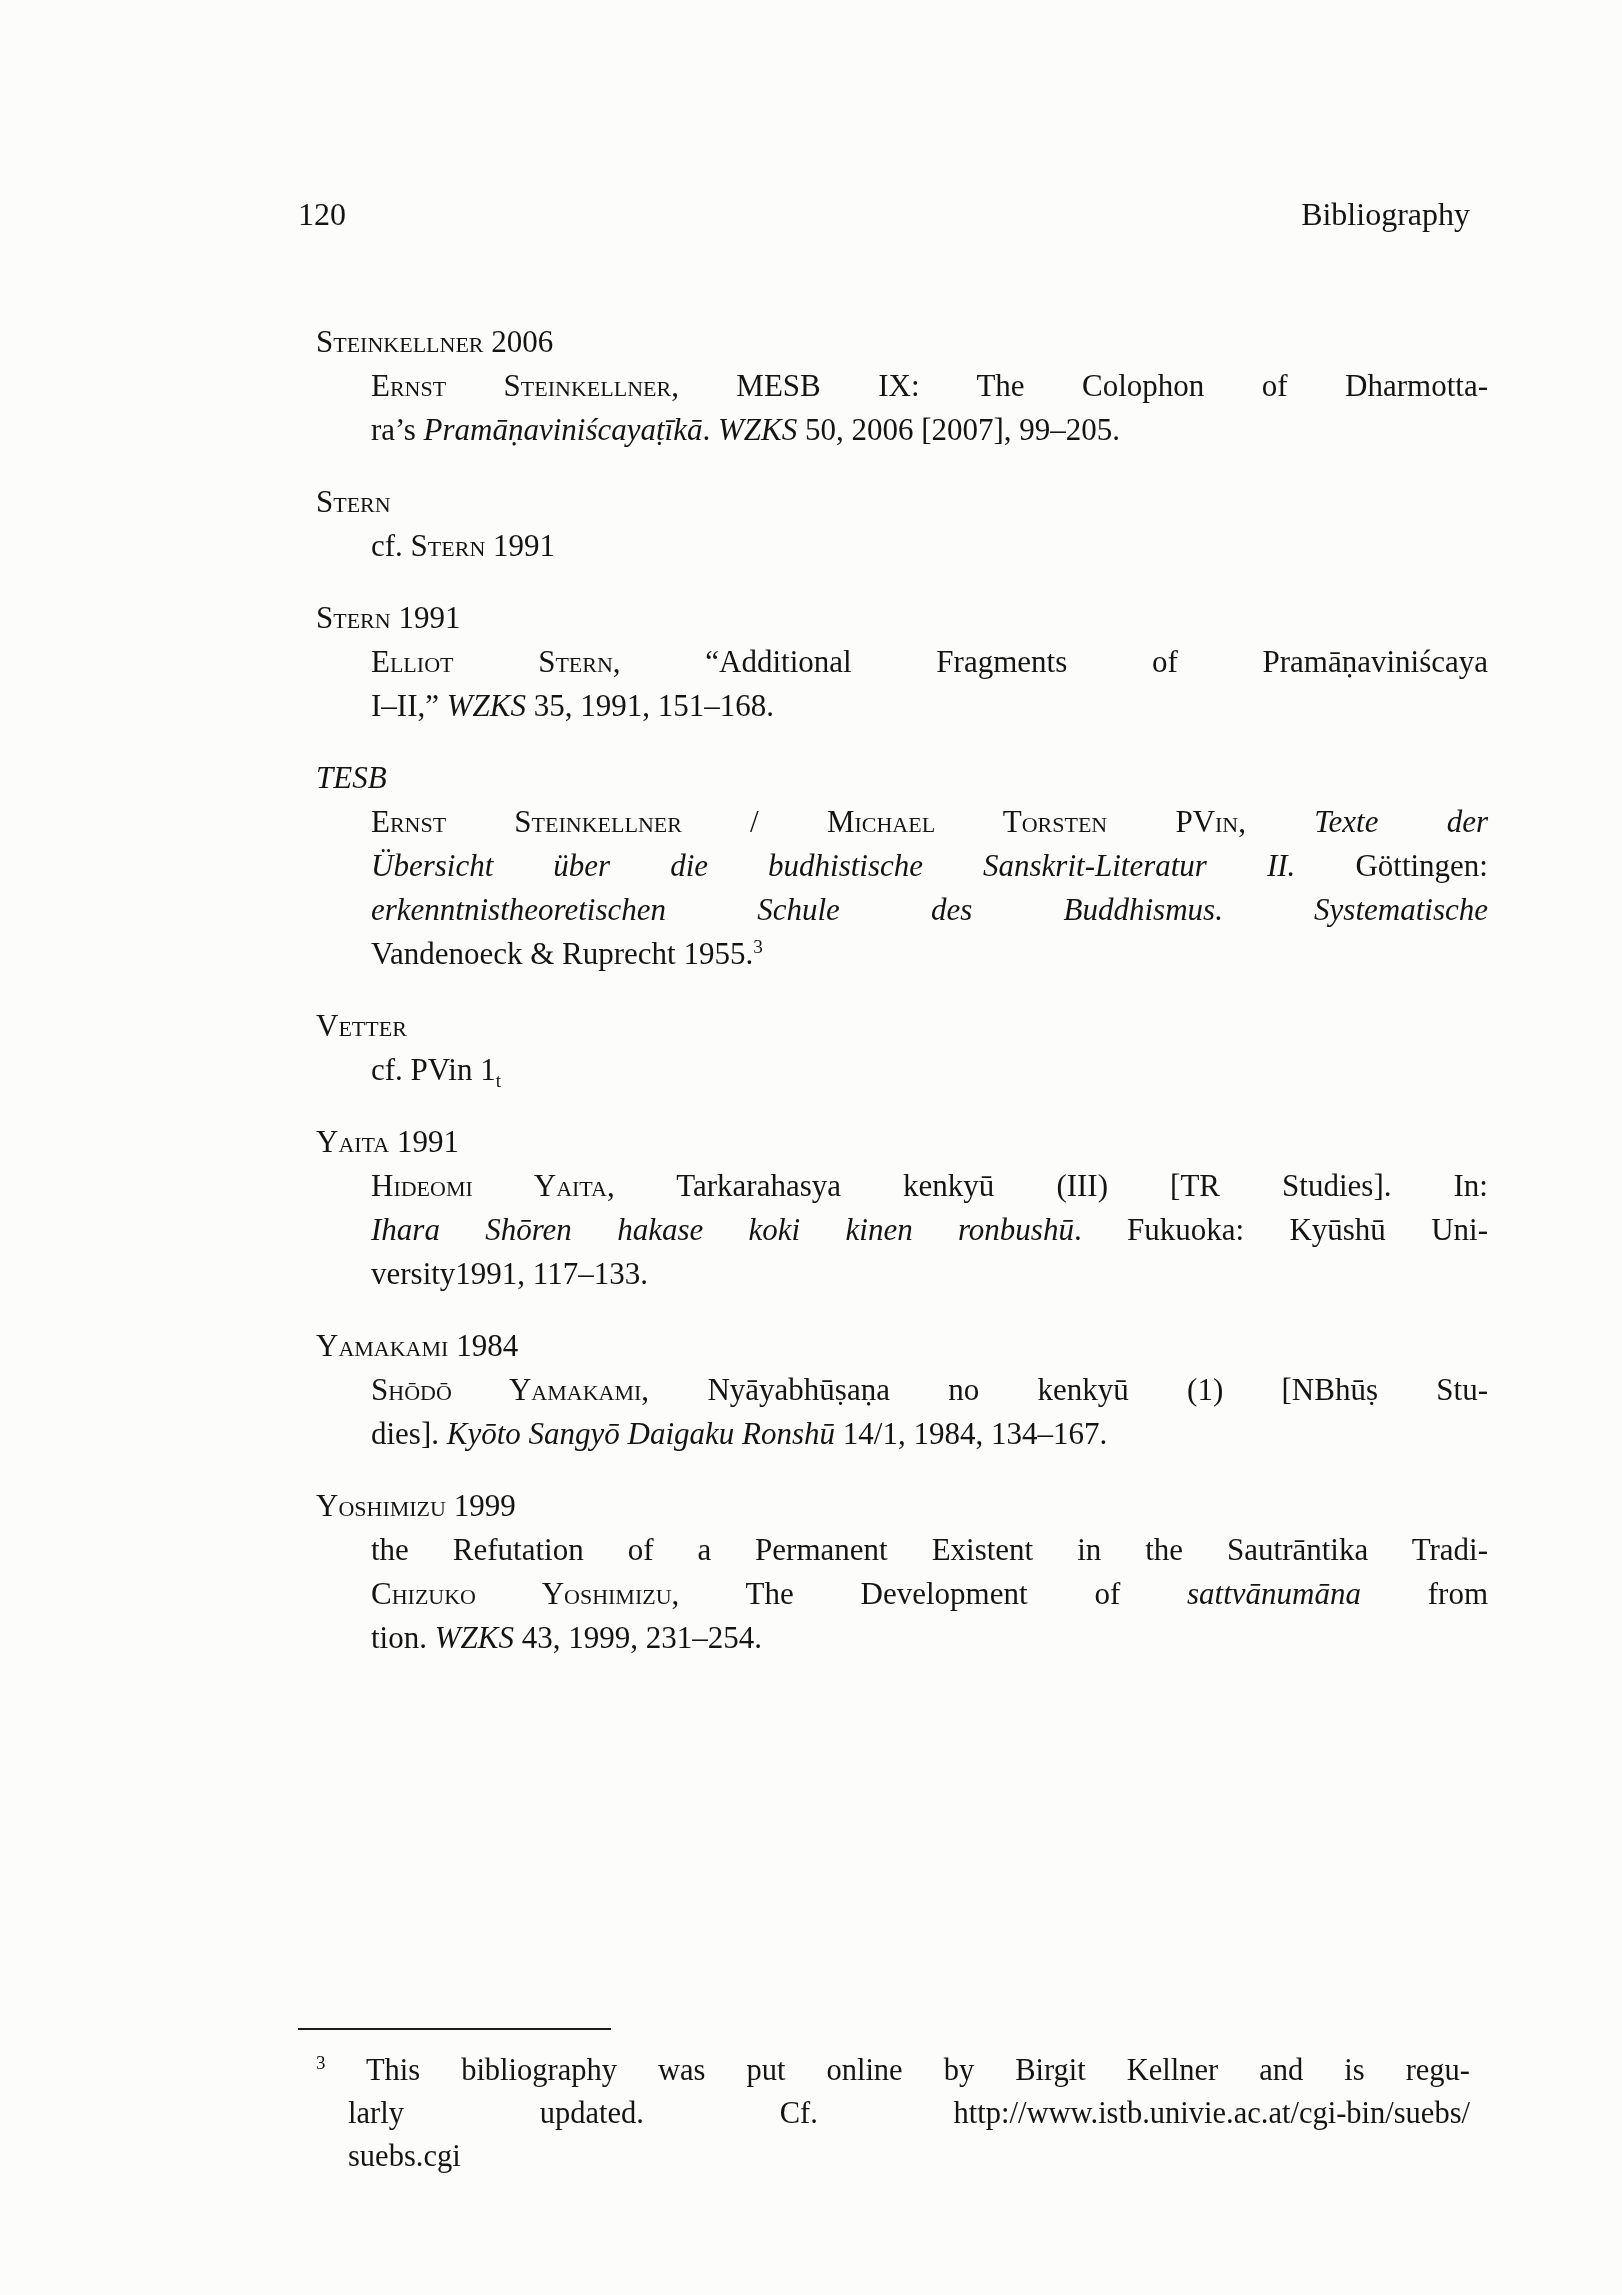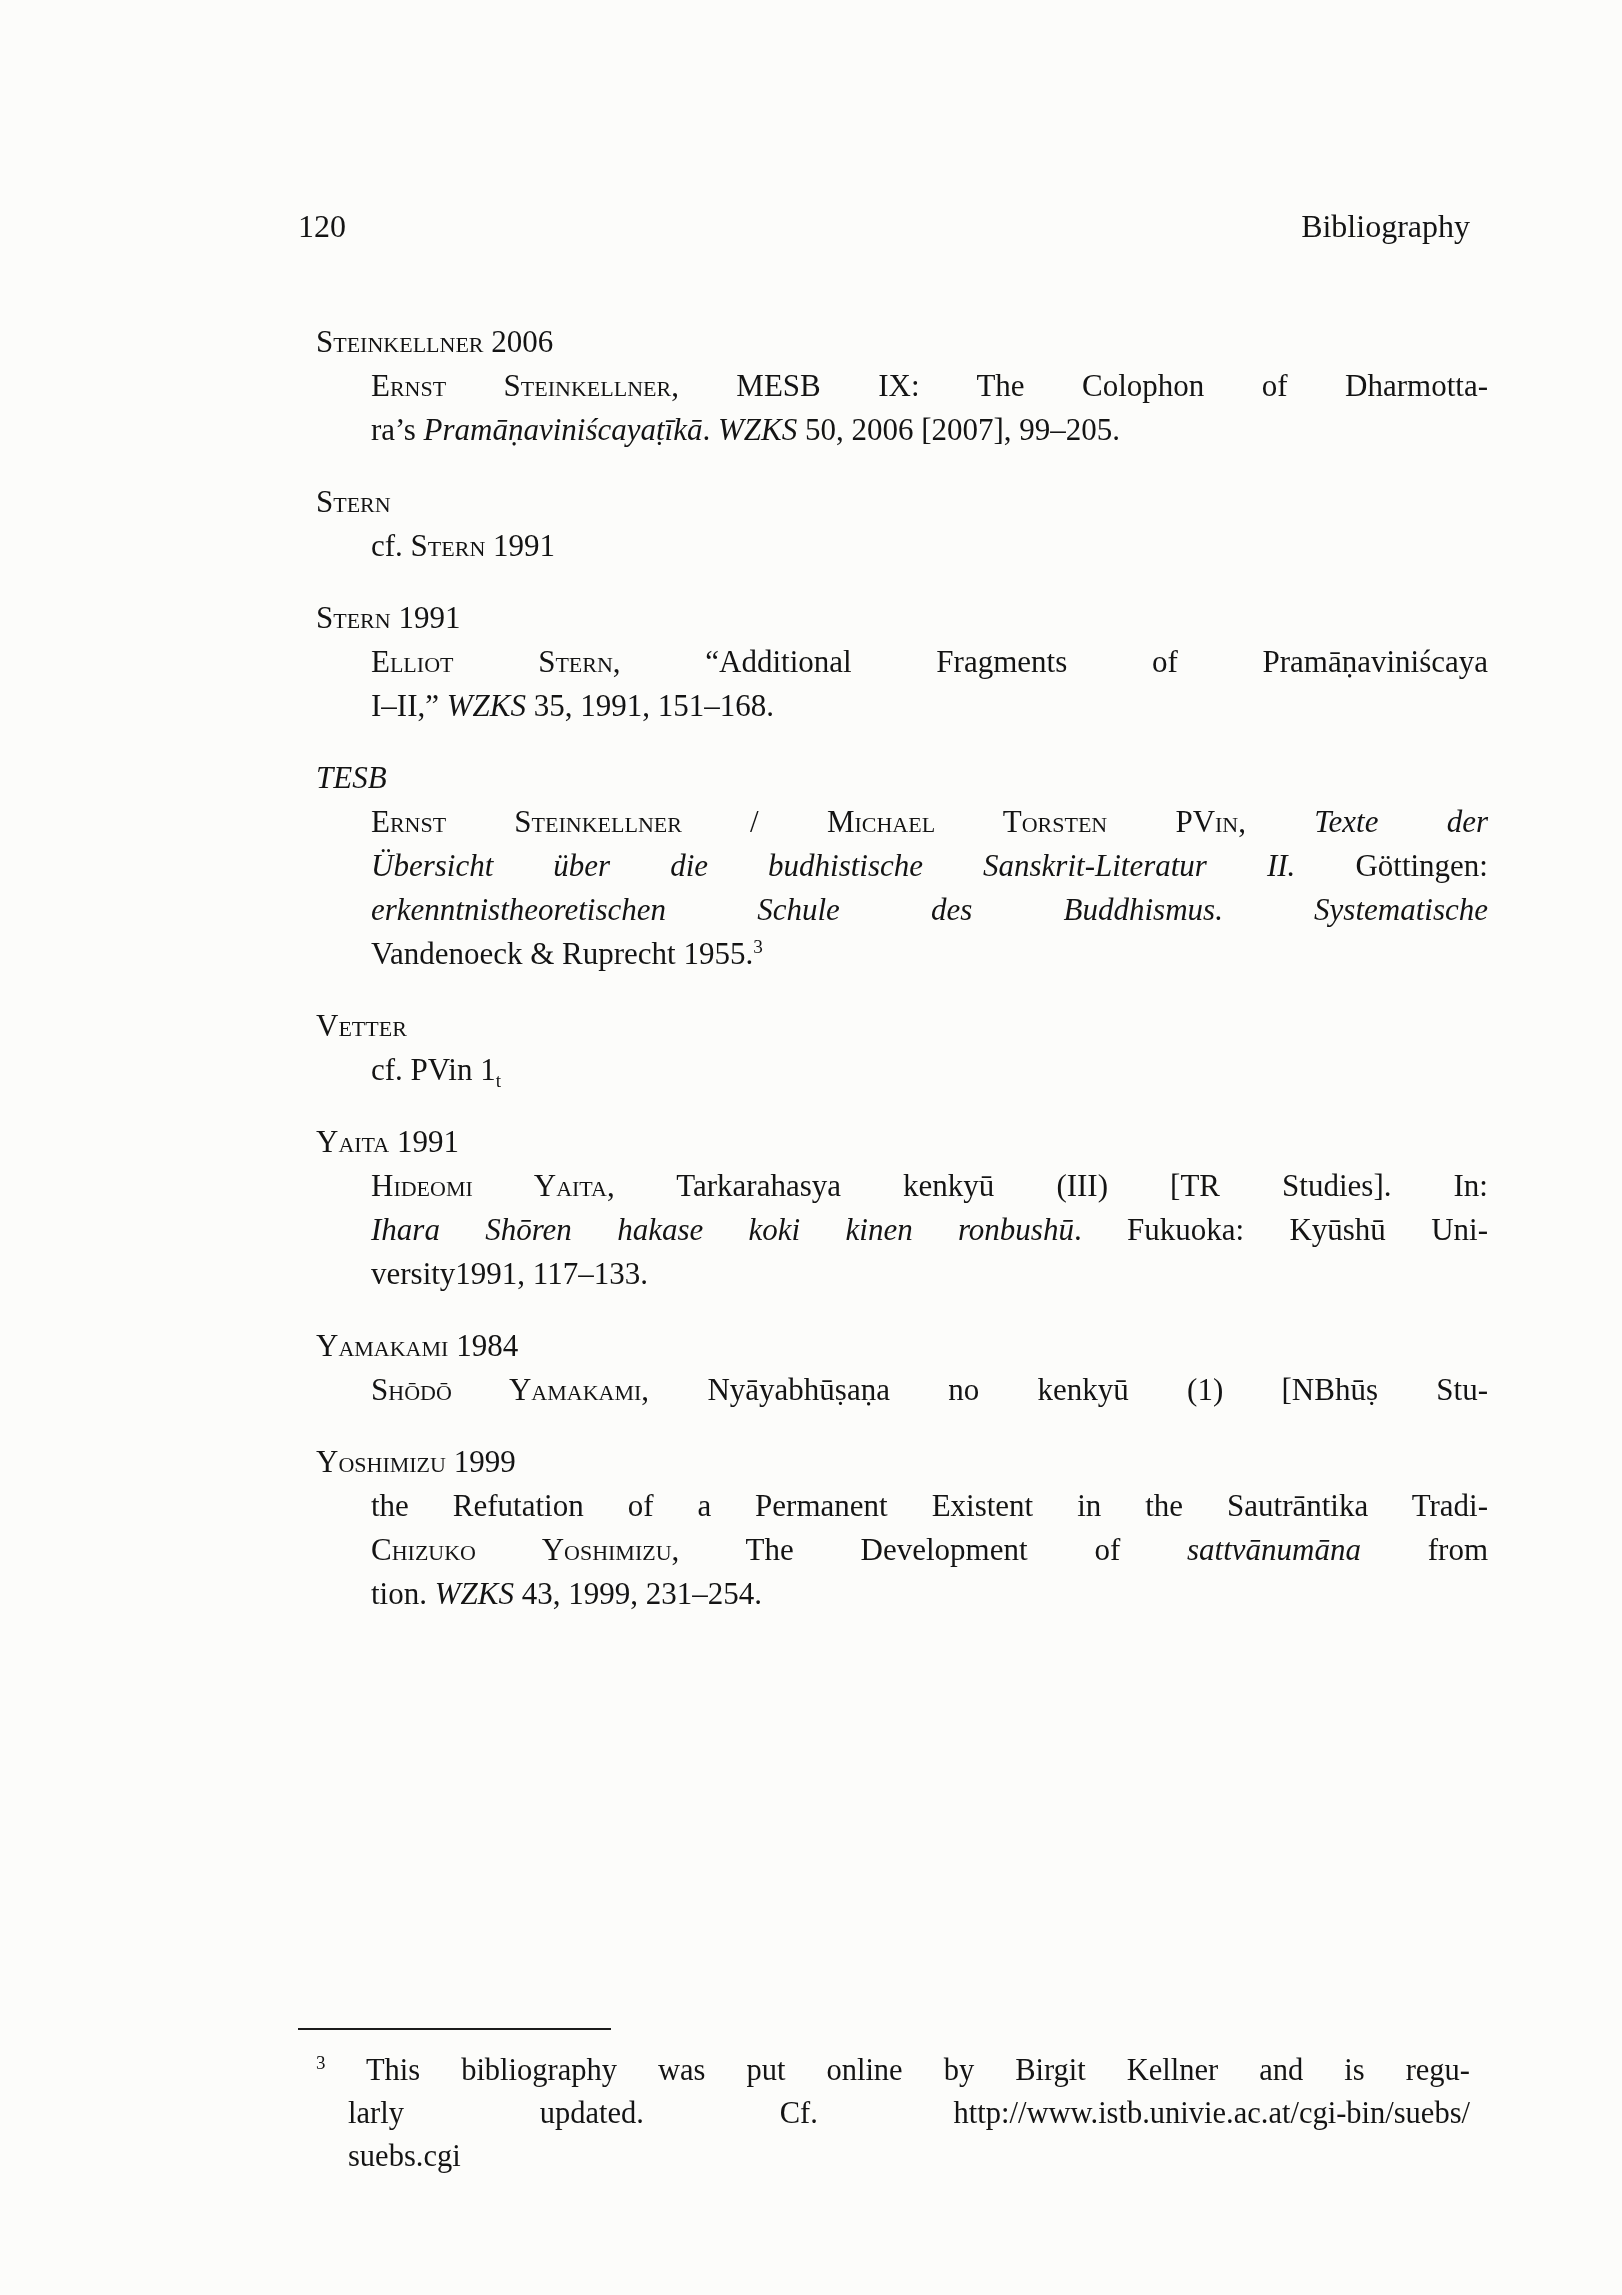--- a/index.html
+++ b/index.html
@@ -8,21 +8,21 @@
     width: 1623px;
     height: 2295px;
     background: #fcfcfa;
     font-family: "Liberation Serif", "DejaVu Serif", serif;
     color: #141414;
     overflow: hidden;
   }
   .running-head {
     position: absolute;
     left: 298px;
-    top: 205px;
+    top: 193px;
     width: 1172px;
     display: flex;
     justify-content: space-between;
     font-size: 32px;
     line-height: 42px;
   }
   .entries {
     position: absolute;
     left: 316px;
     top: 320px;
@@ -108,20 +108,21 @@
         <div class="body">
           <div class="line just"><span class="s-sc">Hideomi Yaita</span><span class="s-n">, Tarkarahasya kenkyū (III) [TR Studies]. In:</span></div>
           <div class="line just"><span class="s-i">Ihara Shōren hakase koki kinen ronbushū</span><span class="s-n">. Fukuoka: Kyūshū Uni-</span></div>
           <div class="line"><span class="s-n">versity1991, 117–133.</span></div>
         </div>
       </div>
       <div class="entry">
         <div class="label"><span class="s-sc">Yamakami 1984</span></div>
         <div class="body">
           <div class="line just"><span class="s-sc">Shōdō Yamakami</span><span class="s-n">, Nyāyabhūṣaṇa no kenkyū (1) [NBhūṣ Stu-</span></div>
+          <div class="line"><span class="s-n">dies]. </span><span class="s-i">Kyōto Sangyō Daigaku Ronshū</span><span class="s-n"> 14/1, 1984, 134–167.</span></div>
         </div>
       </div>
       <div class="entry">
         <div class="label"><span class="s-sc">Yoshimizu 1999</span></div>
         <div class="body">
           <div class="line just"><span class="s-n">the Refutation of a Permanent Existent in the Sautrāntika Tradi-</span></div>
           <div class="line just"><span class="s-sc">Chizuko Yoshimizu</span><span class="s-n">, The Development of </span><span class="s-i">sattvānumāna</span><span class="s-n"> from</span></div>
           <div class="line"><span class="s-n">tion. </span><span class="s-i">WZKS</span><span class="s-n"> 43, 1999, 231–254.</span></div>
         </div>
       </div>

